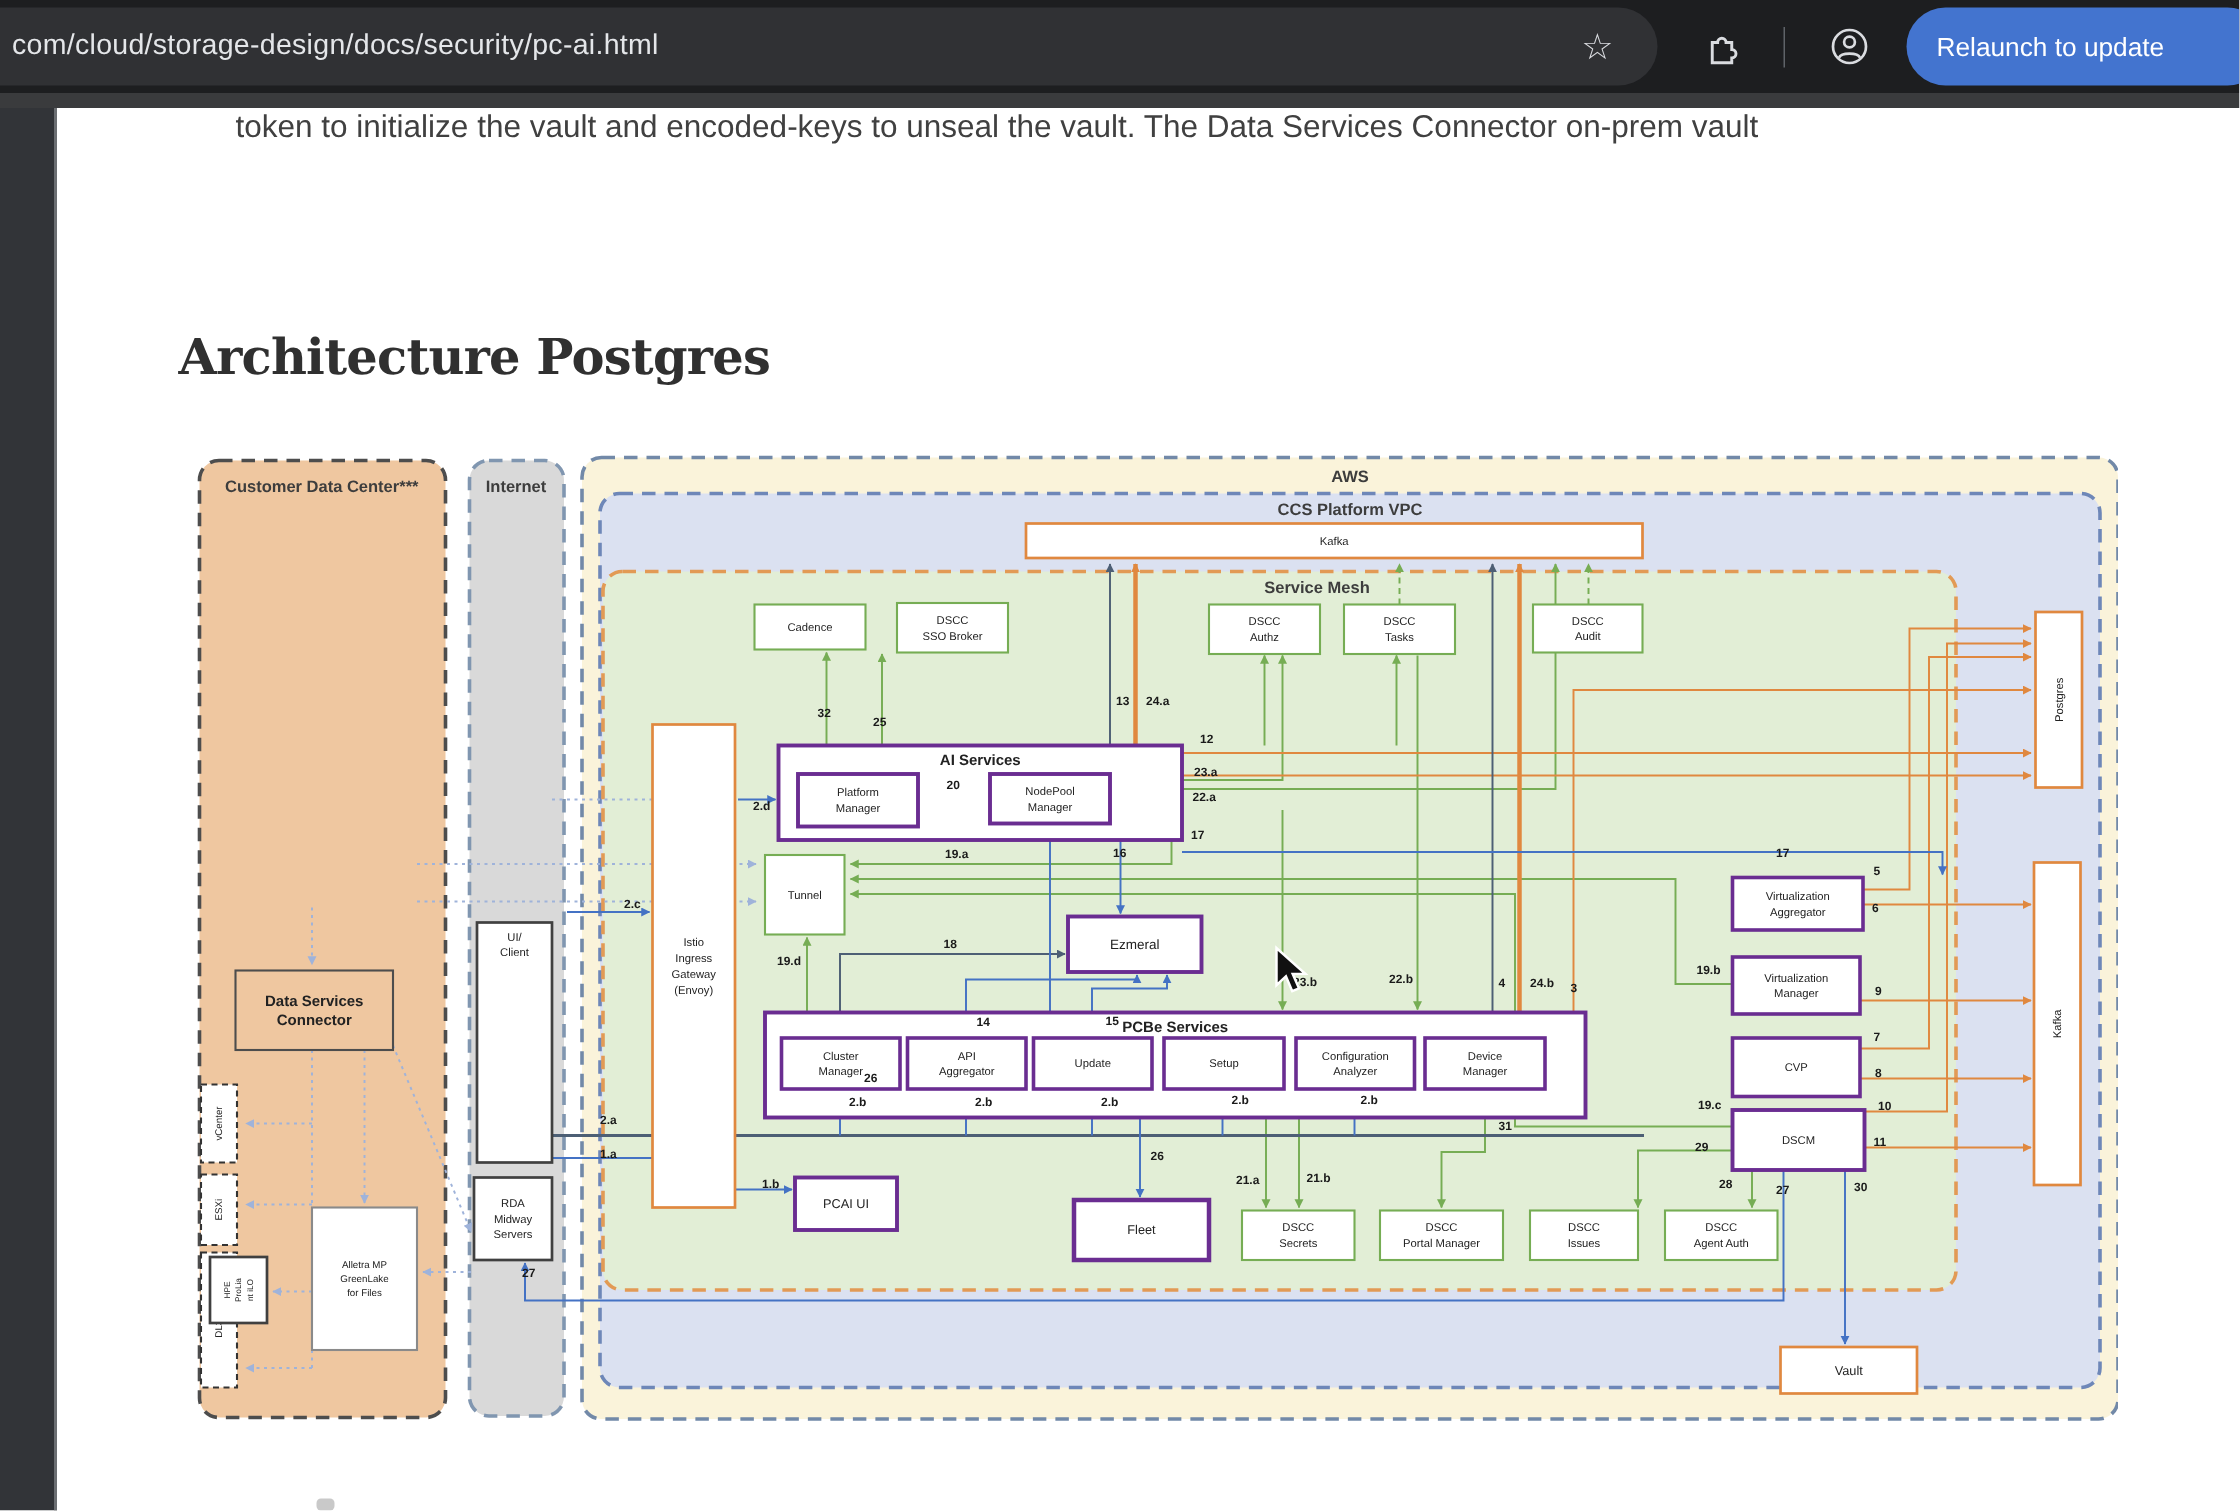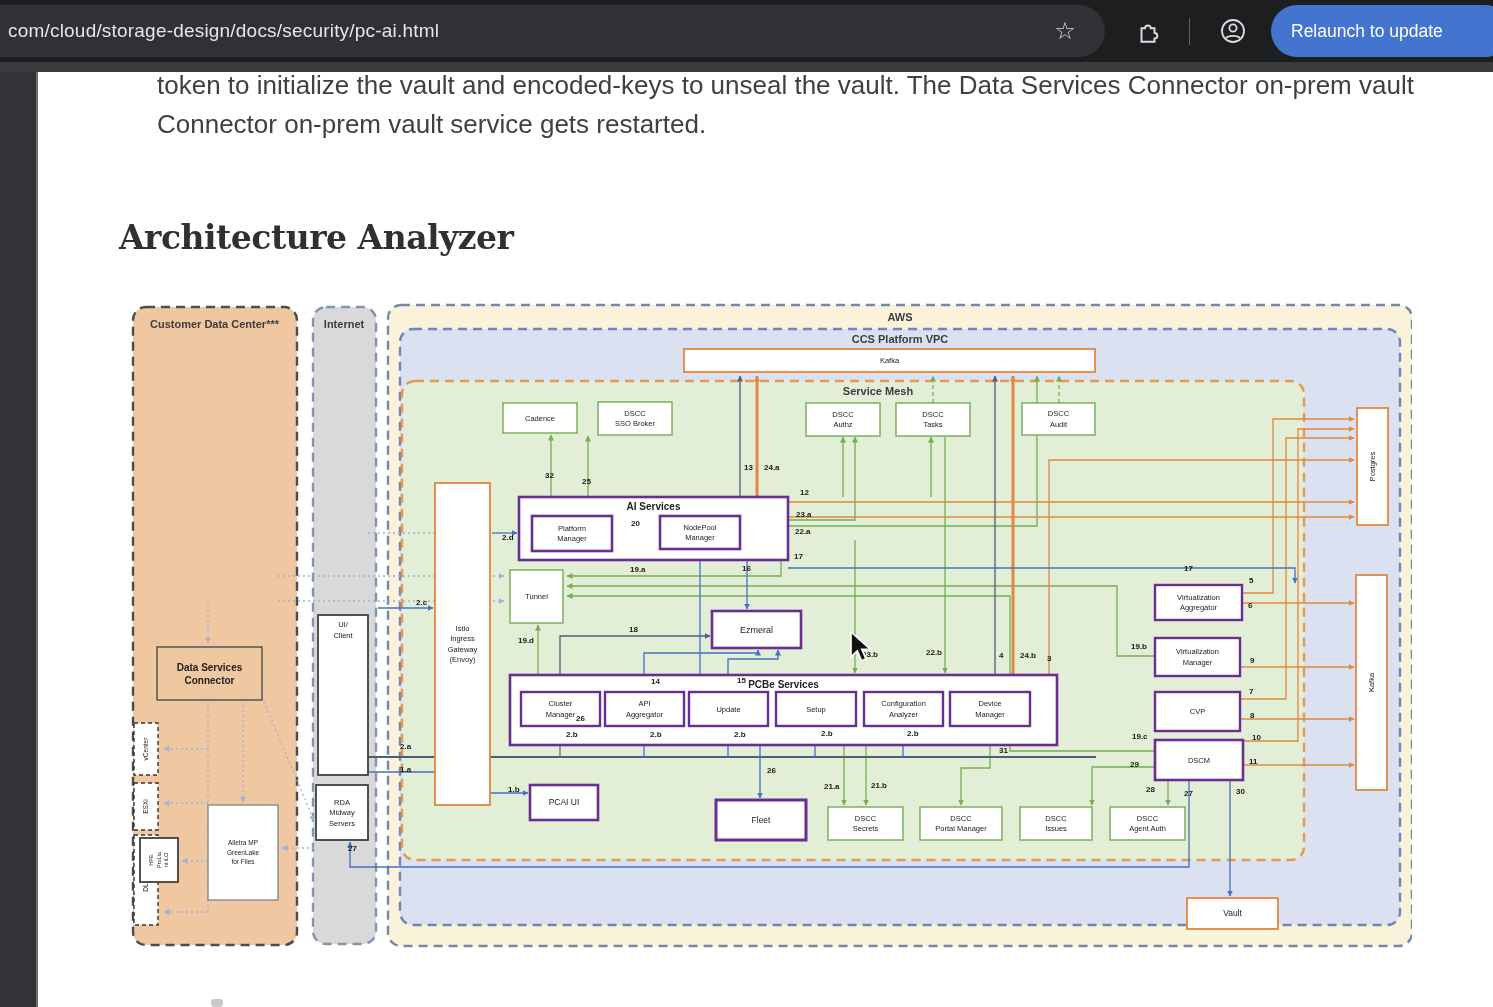--- a/index.html
+++ b/index.html
@@ -13,21 +13,21 @@
     display:flex;align-items:center;}
   #url-text{margin-left:38px;color:#e4e6e9;font-size:19px;letter-spacing:.2px;white-space:nowrap;}
   .chrome-ic{position:absolute;top:0;height:62px;display:flex;align-items:center;justify-content:center;color:#dadce0;}
   #star-btn{left:1040px;width:50px;font-size:24px;}
   #ext-btn{left:1124px;width:48px;}
   #chrome-sep{position:absolute;left:1189px;top:18px;width:1px;height:27px;background:#5f6368;}
   #prof-btn{left:1209px;width:48px;}
   #relaunch-btn{position:absolute;left:1271px;top:5px;width:240px;height:52px;background:#4374cf;border-radius:26px;
     color:#fff;font-size:17.5px;display:flex;align-items:center;padding-left:20px;box-sizing:border-box;}
   
-  #para{position:absolute;left:157px;top:66px;width:1285px;color:#404040;font-size:26px;line-height:38.5px;}
+  #para{position:absolute;left:157px;top:66px;width:1285px;color:#404040;font-size:21px;line-height:38.5px;}
   #doc-heading{position:absolute;left:119px;top:218px;color:#303030;
     font-family:"DejaVu Serif",serif;font-weight:700;font-size:33px;letter-spacing:-.5px;}
   #diagram{position:absolute;left:118px;top:295px;}
   #cursor{position:absolute;left:848px;top:630px;}
   #frag{position:absolute;left:211px;top:999px;width:12px;height:8px;background:#c9c9c9;border-radius:3px;}
   svg text{font-family:"Liberation Sans",sans-serif;}
 </style>
 </head>
 <body>
 
@@ -50,23 +50,22 @@
           <path d="M7,21.5 c1.5-3.6 12.5-3.6 14,0" fill="none" stroke="#dadce0" stroke-width="1.8"></path>
         </svg>
     </div>
     <div id="relaunch-btn">Relaunch to update</div>
   </div>
   <div id="chrome-sub"></div>
   <div id="left-strip"></div>
 
   <div id="para">
       <div>token to initialize the vault and encoded-keys to unseal the vault. The Data Services Connector on-prem vault</div>
-      <div>Connector on-prem vault service gets restarted.</div>
-    </div>
-  <div id="doc-heading">Architecture Analyzer</div>
+    </div>
+  <div id="doc-heading">Architecture Postgres</div>
 
   <svg id="diagram" width="1294" height="660" viewBox="0 0 1294 660">
       <defs>
         <marker id="m-green" markerWidth="7" markerHeight="7" refX="5.5" refY="3" orient="auto" markerUnits="userSpaceOnUse">
           <path d="M0,0 L6,3 L0,6 Z" fill="#76ad54"></path>
         </marker>
         <marker id="m-orange" markerWidth="7" markerHeight="7" refX="5.5" refY="3" orient="auto" markerUnits="userSpaceOnUse">
           <path d="M0,0 L6,3 L0,6 Z" fill="#e0883f"></path>
         </marker>
         <marker id="m-blue" markerWidth="7" markerHeight="7" refX="5.5" refY="3" orient="auto" markerUnits="userSpaceOnUse">

